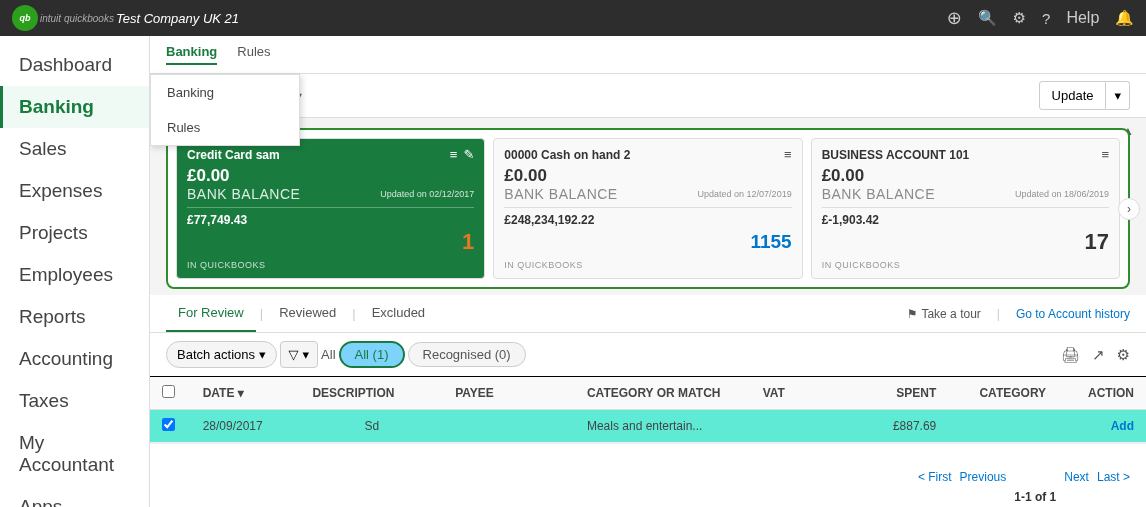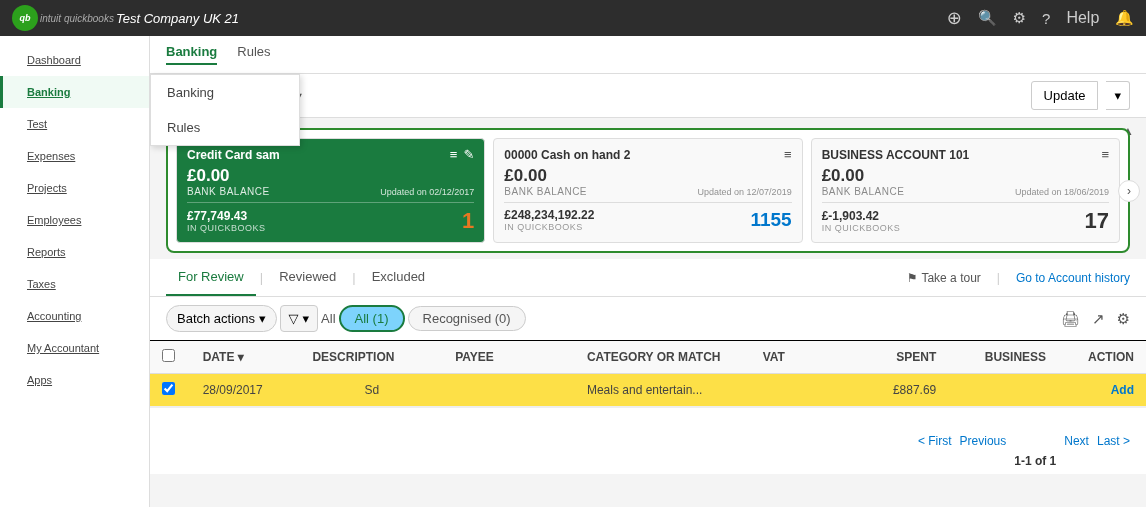--- a/index.html
+++ b/index.html
@@ -51,26 +51,25 @@
 
     
     .sidebar {
       width: 150px;
       background: #fff;
       border-right: 1px solid #ddd;
       flex-shrink: 0;
       padding-top: 8px;
     }
     .sidebar-item {
-      padding: 10px 24px;
+      padding: 10px 16px;
       cursor: pointer;
       color: #444;
-      font-size: 11px;
+      font-size: 19px;
       border-left: 3px solid transparent;
-      text-decoration: underline;
     }
     .sidebar-item.active {
       font-weight: bold;
       color: #1a7b3f;
       border-left: 3px solid #1a7b3f;
       background: #f0faf4;
     }
 
     
     .content {
@@ -136,21 +135,21 @@
       color: #333;
       display: flex;
       align-items: center;
       gap: 6px;
     }
     .account-title-arrow { color: #555; font-size: 12px; }
     .account-header-right {
       margin-left: auto;
       display: flex;
       align-items: center;
-      gap: 8px;
+      gap: 0;
     }
     .update-btn {
       border: 1px solid #ccc;
       background: #fff;
       padding: 6px 12px;
       cursor: pointer;
       font-size: 13px;
       border-radius: 3px 0 0 3px;
     }
     .update-dropdown {
@@ -202,31 +201,31 @@
     }
     .card-top {
       display: flex;
       justify-content: space-between;
       align-items: center;
       margin-bottom: 4px;
     }
     .card-name { font-size: 12px; font-weight: bold; }
     .card-icons { display: flex; gap: 6px; font-size: 13px; }
     .card-balance { font-size: 17px; font-weight: bold; }
-    .card-balance-label { font-size: 10px; text-transform: uppercase; letter-spacing: 0.5px; opacity: 0.85; }
+    .card-balance-label { font-size: 14px; text-transform: uppercase; letter-spacing: 0.5px; opacity: 0.85; }
     .card-updated { font-size: 9px; opacity: 0.8; }
     .card-divider { border-top: 1px solid rgba(255,255,255,0.3); margin: 5px 0; }
     .card-divider-dark { border-top: 1px solid #ddd; margin: 5px 0; }
     .card-qb-row {
       display: flex;
       justify-content: space-between;
       align-items: center;
     }
     .card-qb-amount { font-size: 12px; font-weight: bold; }
-    .card-qb-label { font-size: 9px; text-transform: uppercase; letter-spacing: 0.5px; opacity: 0.75; }
+    .card-qb-label { font-size: 9px; text-transform: uppercase; letter-spacing: 0.5px; opacity: 0.75; margin-top: 33px; }
     .card-count { font-size: 22px; font-weight: bold; color: #e87722; }
     .card-count-blue { font-size: 19px; font-weight: bold; color: #0077cc; }
     .card-count-dark { font-size: 22px; font-weight: bold; color: #333; }
     .cards-arrow {
       position: absolute;
       right: -12px;
       top: 50%;
       transform: translateY(-50%);
       background: #fff;
       border: 1px solid #ddd;
@@ -332,21 +331,21 @@
       display: flex;
       align-items: center;
       gap: 12px;
       color: #555;
     }
 
     
     .data-table {
       width: 100%;
       border-collapse: collapse;
-      background: #fde047;
+      background: #5eead4;
       font-size: 12px;
     }
     .data-table th {
       background: #f9f9f9;
       border-bottom: 1px solid #ddd;
       padding: 8px 12px;
       text-align: left;
       font-weight: bold;
       color: #444;
       font-size: 12px;
@@ -401,27 +400,27 @@
     <span class="topnav-help">Help</span>
     <span style="color:#ccc;font-size:15px;cursor:pointer;">🔔</span>
   </div>
 </div>
 
 <div class="main-layout">
 
   <div class="sidebar">
     <div class="sidebar-item">Dashboard</div>
     <div class="sidebar-item active">Banking</div>
-    <div class="sidebar-item">Test</div>
+    <div class="sidebar-item">Sales</div>
     <div class="sidebar-item">Expenses</div>
     <div class="sidebar-item">Projects</div>
     <div class="sidebar-item">Employees</div>
     <div class="sidebar-item">Reports</div>
+    <div class="sidebar-item">Accounting</div>
     <div class="sidebar-item">Taxes</div>
-    <div class="sidebar-item">Accounting</div>
     <div class="sidebar-item">My Accountant</div>
     <div class="sidebar-item">Apps</div>
   </div>
 
   <div class="content">
 
     <div class="subtabs">
       <div class="subtab active">Banking</div>
       <div class="subtab">Rules</div>
 
@@ -558,21 +557,21 @@
           <tr>
             <th class="col-check">
               <input type="checkbox" style="">
             </th>
             <th class="col-date">DATE ▾</th>
             <th class="col-desc">DESCRIPTION</th>
             <th class="col-payee">PAYEE</th>
             <th class="col-cat">CATEGORY OR MATCH</th>
             <th class="col-vat">VAT</th>
             <th class="col-spent" style="text-align:right;">SPENT</th>
-            <th class="col-received" style="text-align:right;">BUSINESS</th>
+            <th class="col-received" style="text-align:right;">CATEGORY</th>
             <th class="col-action" style="text-align:right;">ACTION</th>
           </tr>
         </thead>
         <tbody>
           <tr>
             <td class="col-check">
               <input type="checkbox" checked="" style="">
             </td>
             <td class="col-date">28/09/2017</td>
             <td class="col-desc">Sd</td>

